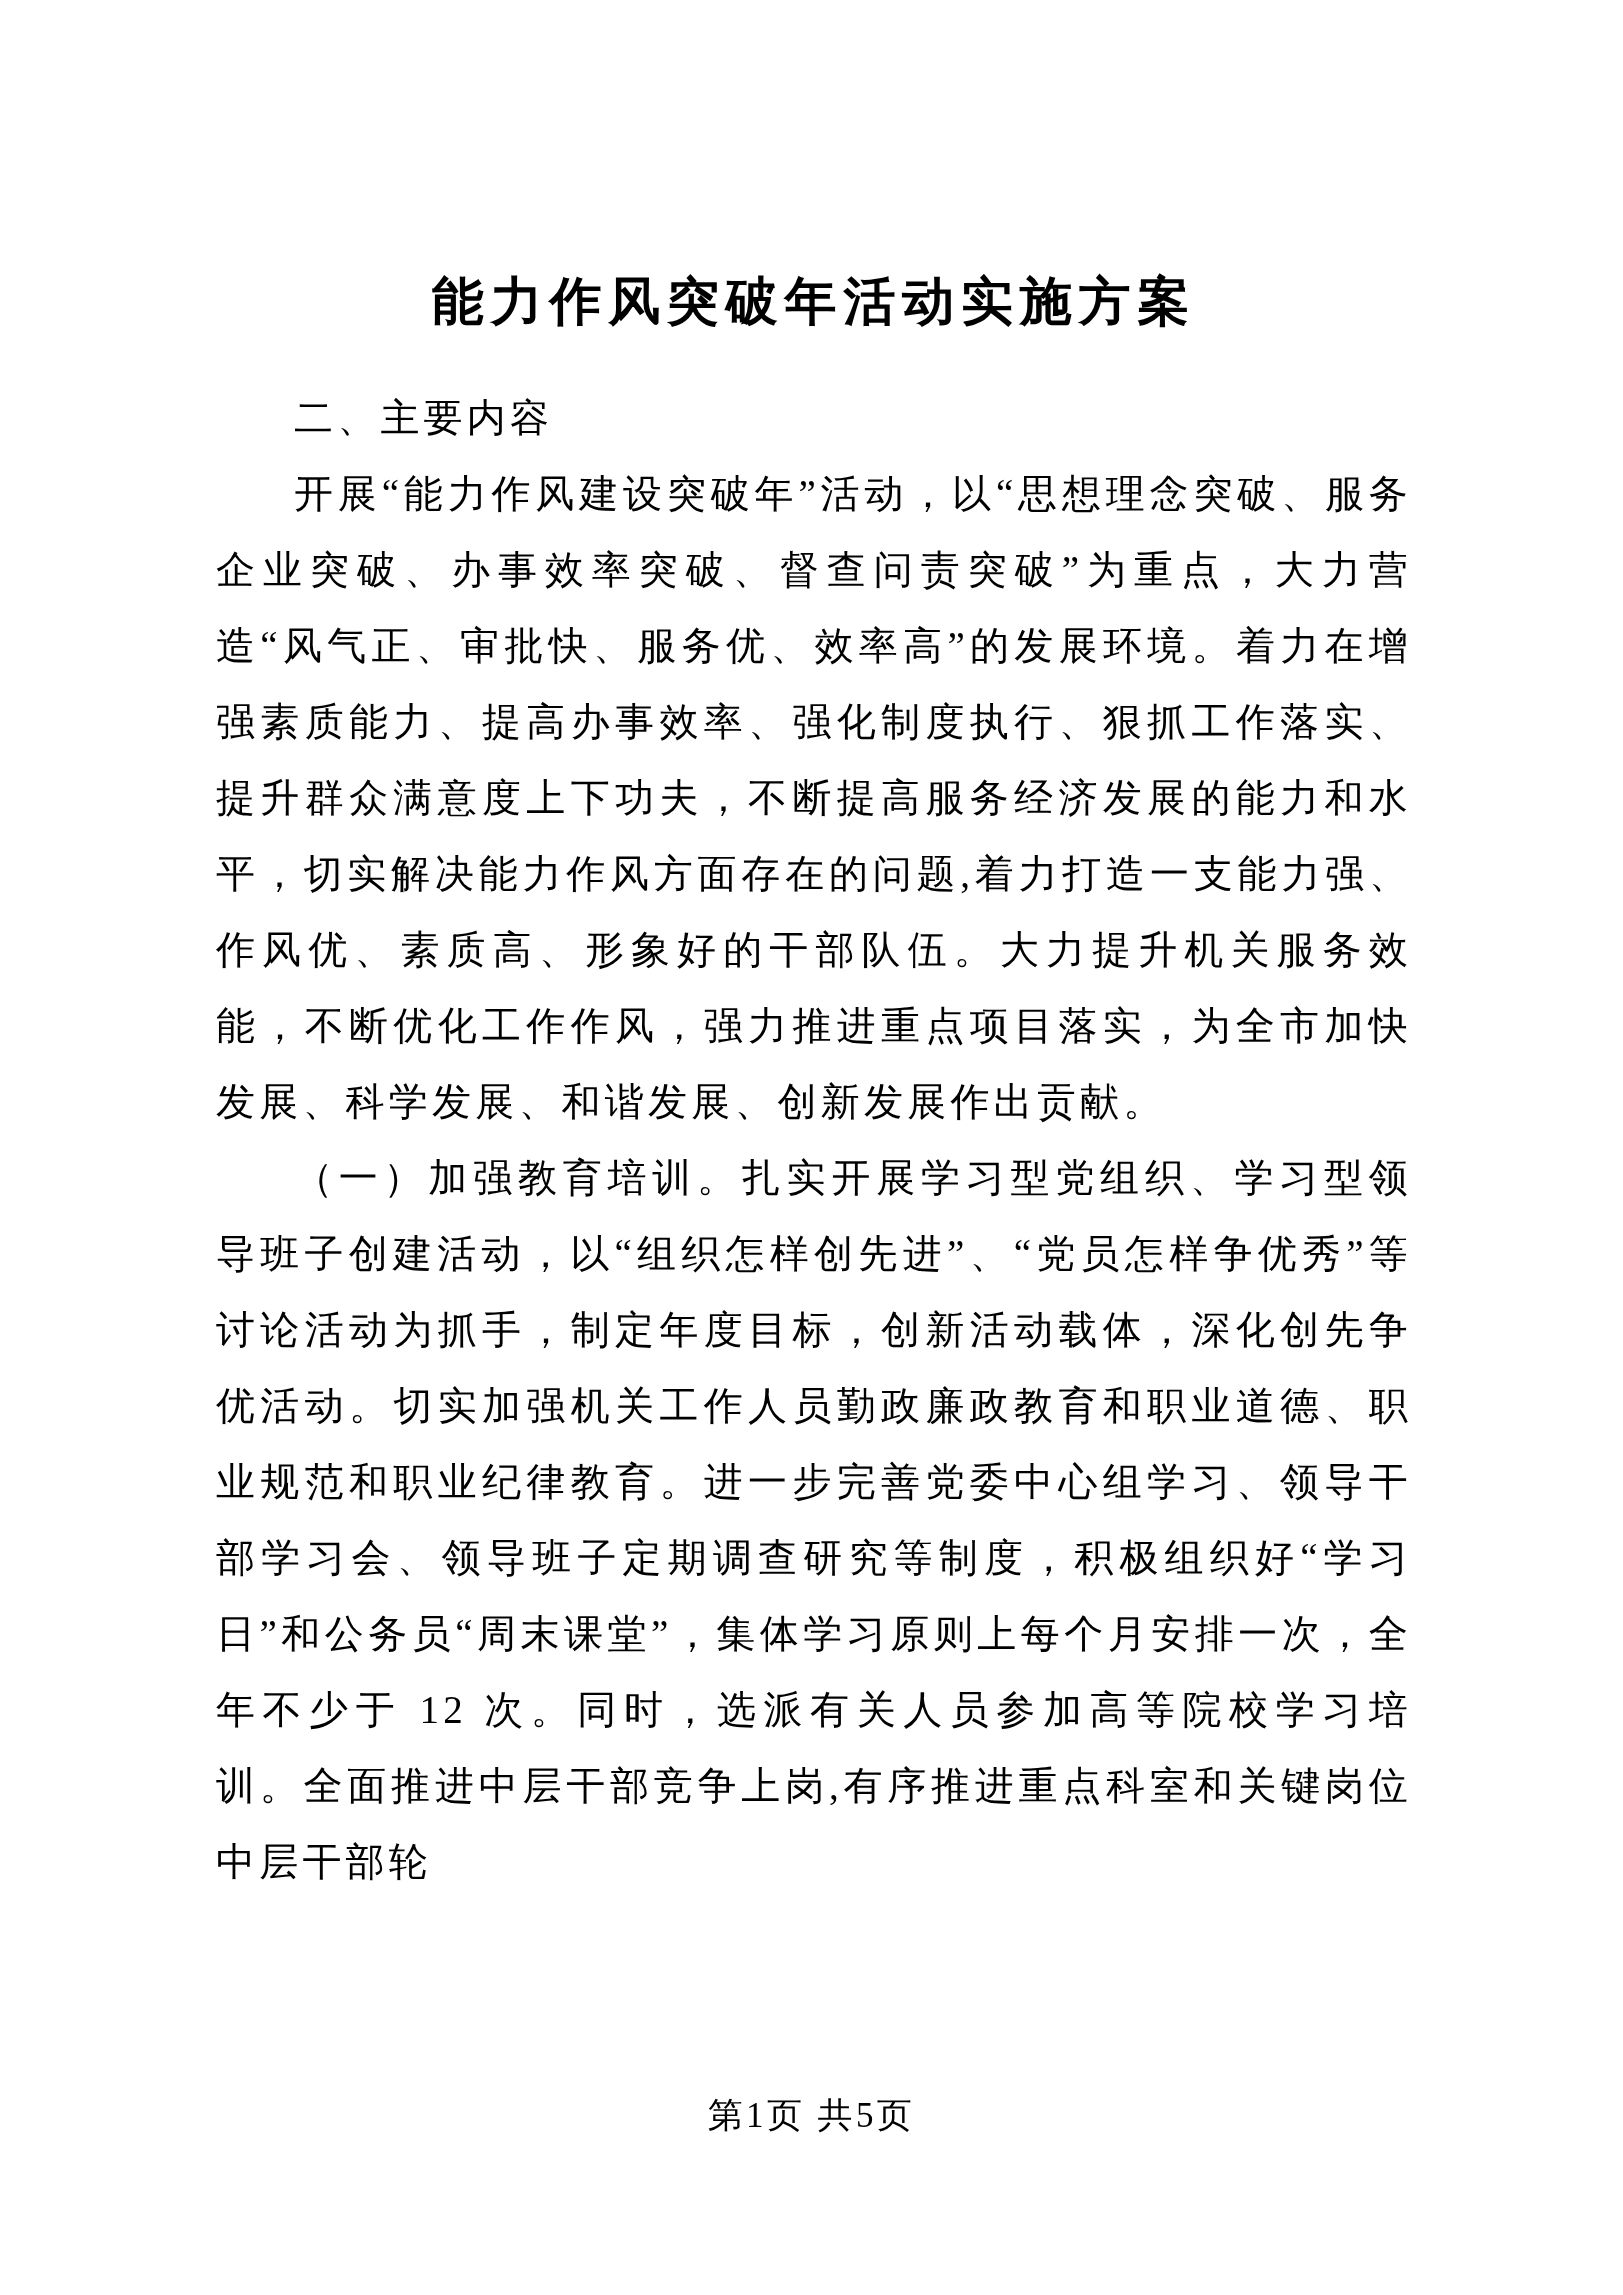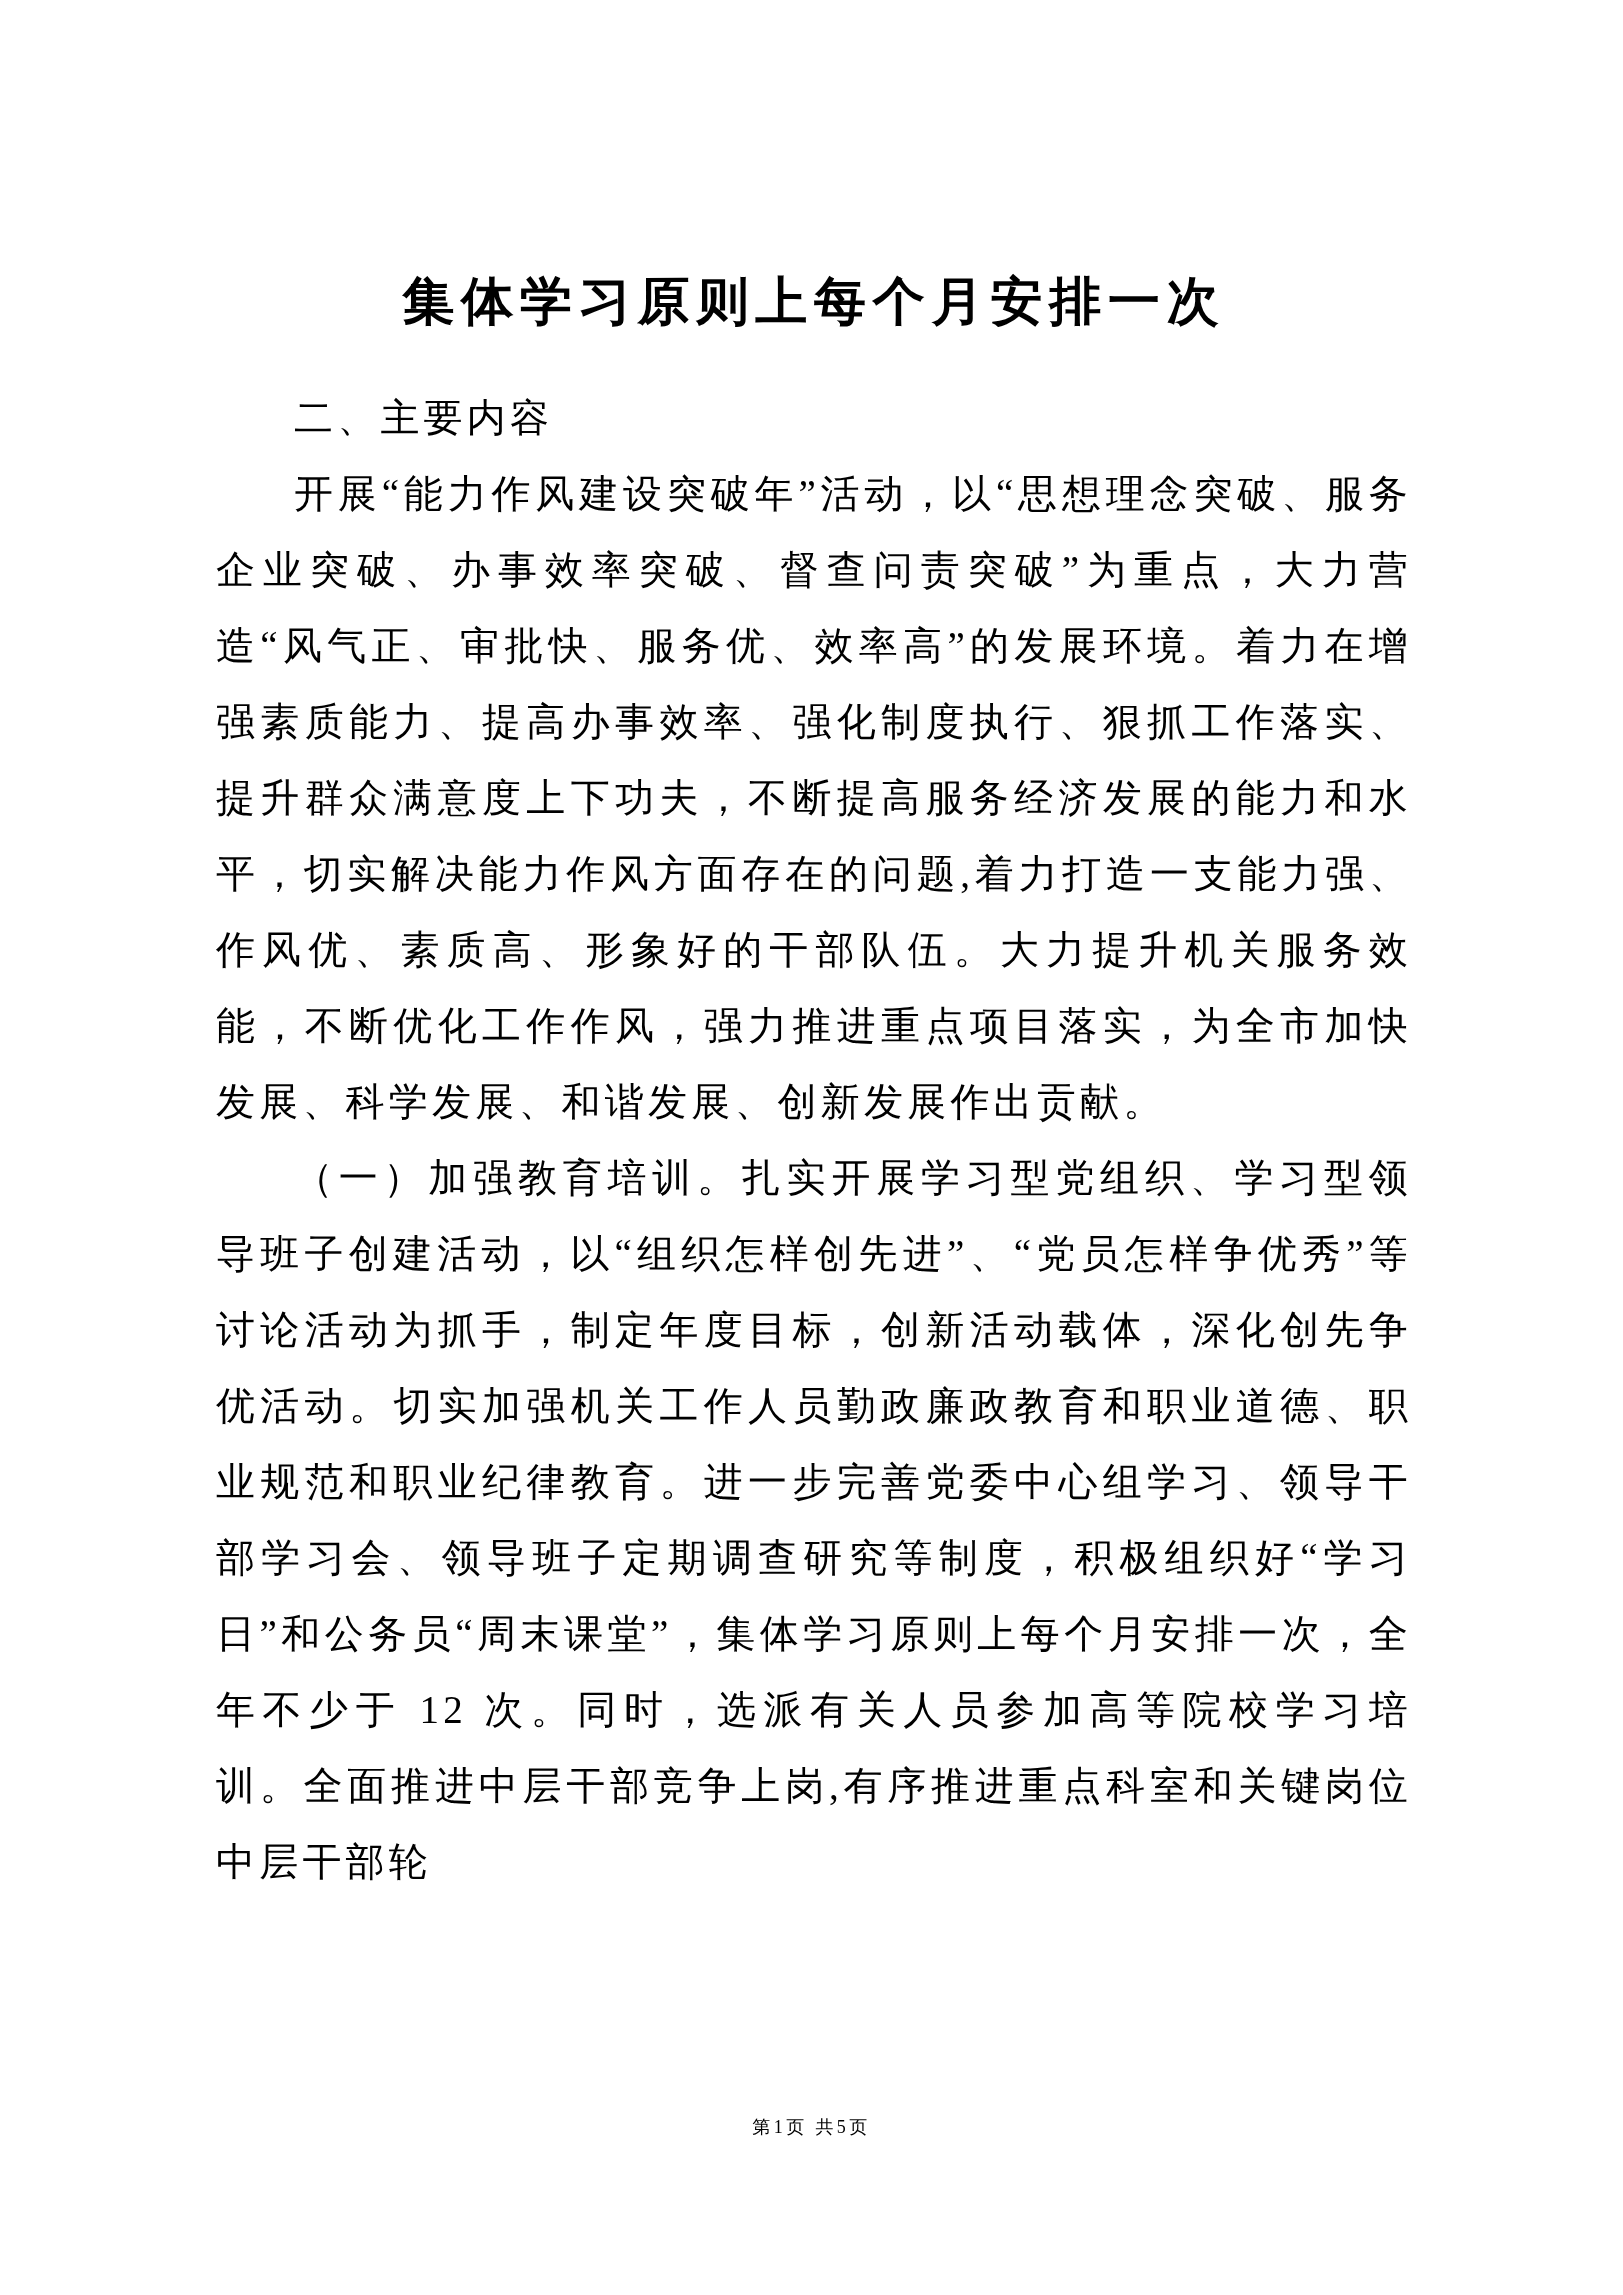--- a/index.html
+++ b/index.html
@@ -39,31 +39,31 @@
     text-indent: 2em;
     color: #000000;
     word-break: break-all;
   }
   .page-footer {
     position: absolute;
     bottom: 156px;
     left: 0;
     width: 1623px;
     text-align: center;
-    font-size: 18px;
+    font-size: 35px;
     letter-spacing: 3.4px;
     color: #000000;
   }
 </style>
 </head>
 <body>
 
 <div class="page">
 
-  <h1 class="doc-title">集体学习原则上每个月安排一次</h1>
+  <h1 class="doc-title">能力作风突破年活动实施方案</h1>
 
 
   <p class="para">二、主要内容</p>
 
   <p class="para">开展“能力作风建设突破年”活动，以“思想理念突破、服务企业突破、办事效率突破、督查问责突破”为重点，大力营造“风气正、审批快、服务优、效率高”的发展环境。着力在增强素质能力、提高办事效率、强化制度执行、狠抓工作落实、提升群众满意度上下功夫，不断提高服务经济发展的能力和水平，切实解决能力作风方面存在的问题,着力打造一支能力强、作风优、素质高、形象好的干部队伍。大力提升机关服务效能，不断优化工作作风，强力推进重点项目落实，为全市加快发展、科学发展、和谐发展、创新发展作出贡献。</p>
 
   <p class="para">（一）加强教育培训。扎实开展学习型党组织、学习型领导班子创建活动，以“组织怎样创先进”、“党员怎样争优秀”等讨论活动为抓手，制定年度目标，创新活动载体，深化创先争优活动。切实加强机关工作人员勤政廉政教育和职业道德、职业规范和职业纪律教育。进一步完善党委中心组学习、领导干部学习会、领导班子定期调查研究等制度，积极组织好“学习日”和公务员“周末课堂”，集体学习原则上每个月安排一次，全年不少于 12 次。同时，选派有关人员参加高等院校学习培训。全面推进中层干部竞争上岗,有序推进重点科室和关键岗位中层干部轮</p>
 
   <div class="page-footer">第1页 共5页</div>
 

